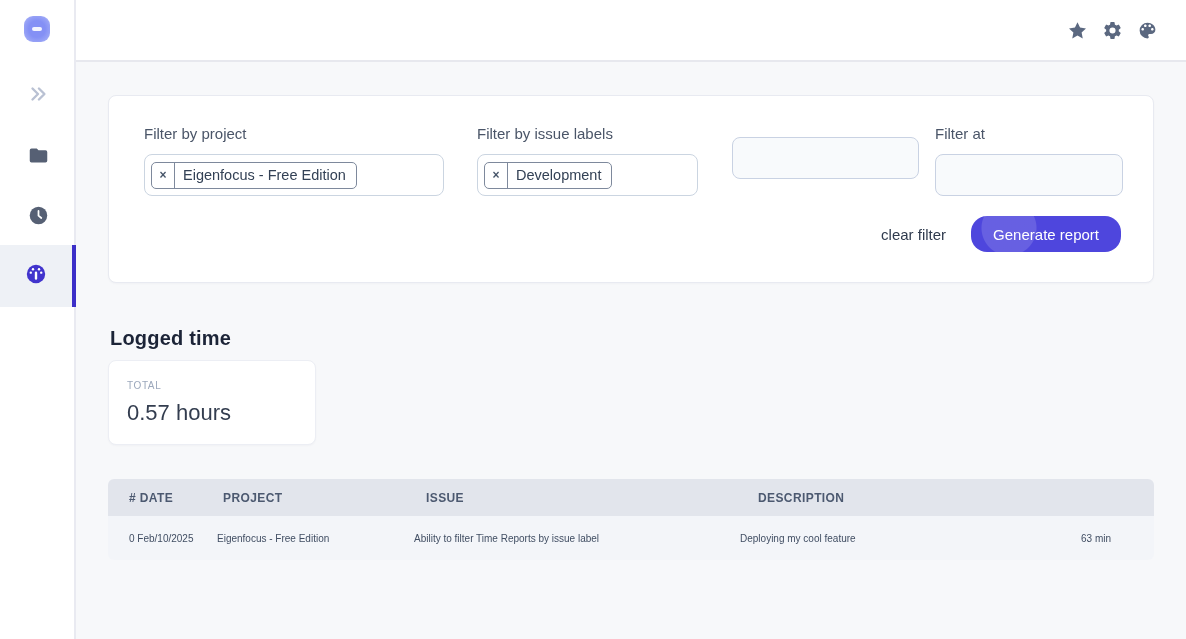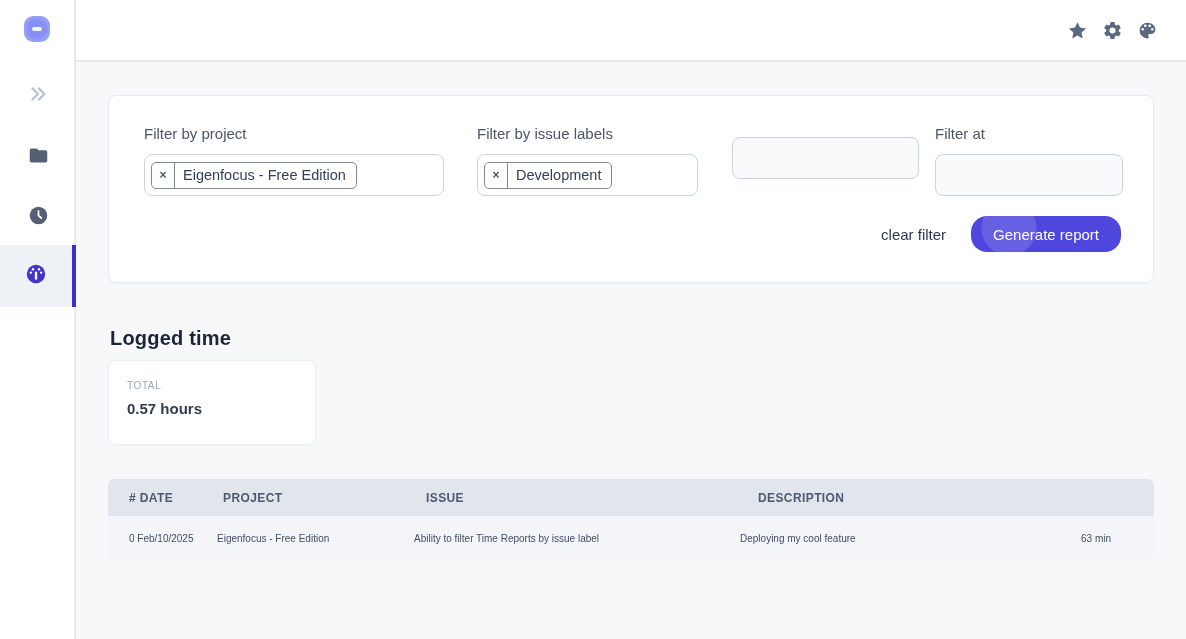--- a/index.html
+++ b/index.html
@@ -113,21 +113,21 @@
   .total-card {
     position: absolute; left: 32px; top: 298px; width: 208px; height: 85px;
     background: #ffffff; border: 1px solid #eceef4; border-radius: 8px;
     box-shadow: 0 1px 2px rgba(30,41,59,0.03);
     padding: 19px 18px 0 18px;
   }
   .total-label {
     font-size: 10px; letter-spacing: 0.6px; color: #9ca8bc;
   }
   .total-value {
-    margin-top: 9px; font-size: 15px; color: #333d4f; font-weight: 700;
+    margin-top: 9px; font-size: 22px; color: #333d4f; font-weight: 400;
   }
 
   
   .report-table {
     position: absolute; left: 32px; top: 417px; width: 1046px;
     border-radius: 6px; overflow: hidden;
   }
   .t-row { display: flex; align-items: center; }
   .t-head { background: #e2e5ec; height: 37px; gap: 6px; }
   .t-head .t-cell {

